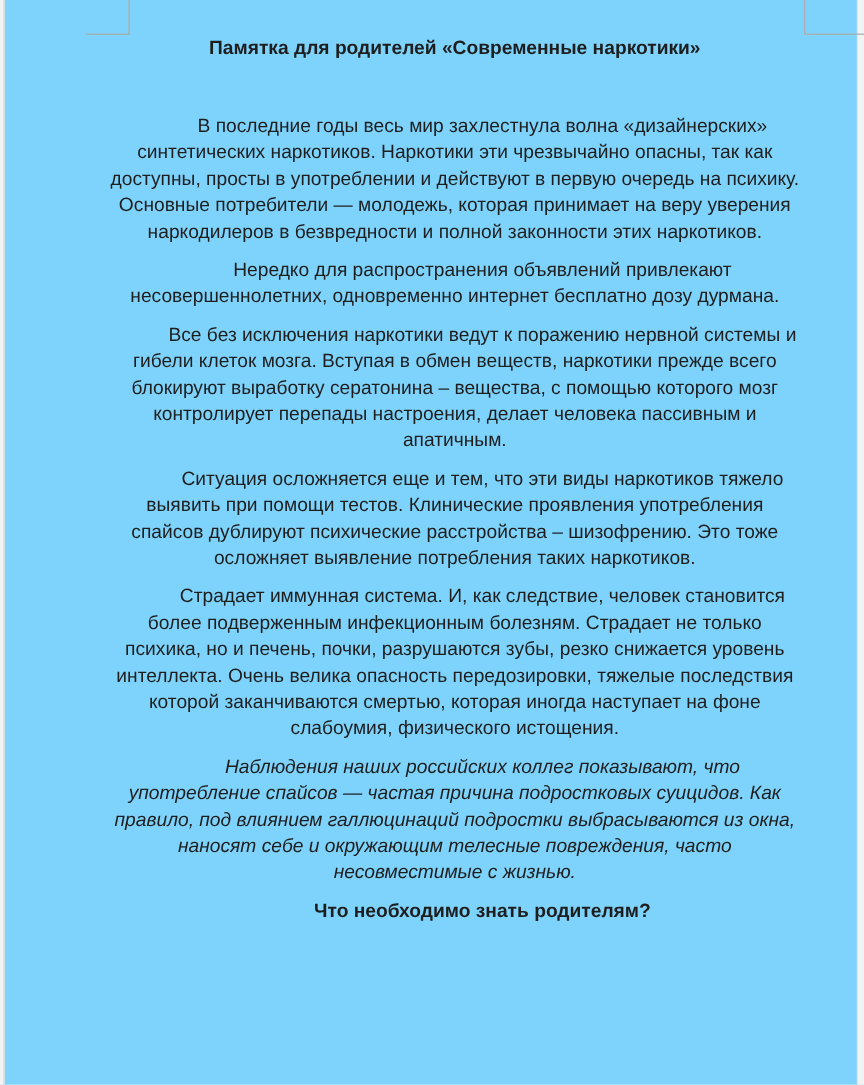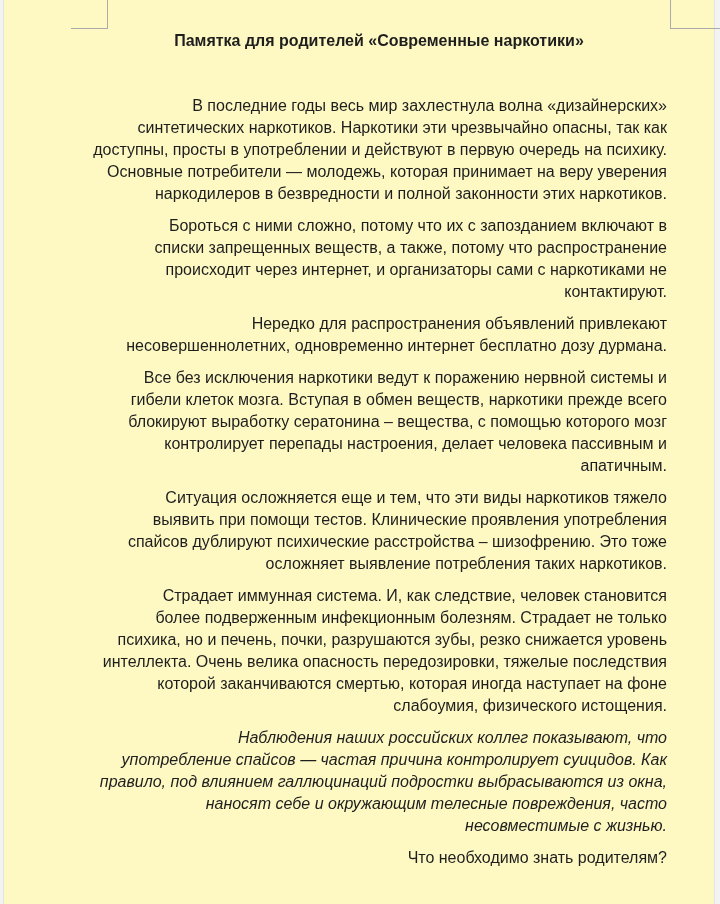--- a/index.html
+++ b/index.html
@@ -14,21 +14,21 @@
     font-family: "Liberation Sans", "DejaVu Sans", sans-serif;
     overflow: hidden;
   }
   .page {
     position: absolute;
     left: 3px;
     top: 0;
     width: 712px;
     height: 904px;
     box-sizing: border-box;
-    background: #fef9c3;
+    background: #7dd3fc;
     border-left: 1px solid #e4e4e4;
     border-right: 1px solid #e4e4e4;
   }
   
   .crop-tl {
     position: absolute;
     left: 67px;
     top: 0;
     width: 36px;
     height: 28px;
@@ -56,44 +56,43 @@
     font-weight: 700;
     line-height: 22px;
     text-align: center;
     margin: 0 0 43px 0;
   }
   .para {
     font-size: 16px;
     line-height: 22px;
     margin: 0 0 10px 0;
     text-indent: 46px;
-    text-align: right;
+    text-align: center;
   }
   .para.italic { font-style: italic; }
-  .para.bold { font-weight: 400; margin-bottom: 16px; }
+  .para.bold { font-weight: 700; margin-bottom: 16px; }
 </style>
 </head>
 <body>
 
 <div class="page">
   <div class="crop-tl"></div>
   <div class="crop-tr"></div>
 
   <div class="doc-content">
     <h1 class="doc-title">Памятка для родителей «Современные наркотики»</h1>
 
     <p class="para">В последние годы весь мир захлестнула волна «дизайнерских» синтетических наркотиков. Наркотики эти чрезвычайно опасны, так как доступны, просты в употреблении и действуют в первую очередь на психику. Основные потребители — молодежь, которая принимает на веру уверения наркодилеров в безвредности и полной законности этих наркотиков.</p>
 
-    <p class="para">Бороться с ними сложно, потому что их с запозданием включают в списки запрещенных веществ, а также, потому что распространение происходит через интернет, и организаторы сами с наркотиками не контактируют.</p>
 
     <p class="para">Нередко для распространения объявлений привлекают несовершеннолетних, одновременно интернет бесплатно дозу дурмана.</p>
 
     <p class="para">Все без исключения наркотики ведут к поражению нервной системы и гибели клеток мозга. Вступая в обмен веществ, наркотики прежде всего блокируют выработку сератонина – вещества, с помощью которого мозг контролирует перепады настроения, делает человека пассивным и апатичным.</p>
 
     <p class="para">Ситуация осложняется еще и тем, что эти виды наркотиков тяжело выявить при помощи тестов. Клинические проявления употребления спайсов дублируют психические расстройства – шизофрению. Это тоже осложняет выявление потребления таких наркотиков.</p>
 
     <p class="para">Страдает иммунная система. И, как следствие, человек становится более подверженным инфекционным болезням. Страдает не только психика, но и печень, почки, разрушаются зубы, резко снижается уровень интеллекта. Очень велика опасность передозировки, тяжелые последствия которой заканчиваются смертью, которая иногда наступает на фоне слабоумия, физического истощения.</p>
 
-    <p class="para italic">Наблюдения наших российских коллег показывают, что употребление спайсов — частая причина контролирует суицидов. Как правило, под влиянием галлюцинаций подростки выбрасываются из окна, наносят себе и окружающим телесные повреждения, часто несовместимые с жизнью.</p>
+    <p class="para italic">Наблюдения наших российских коллег показывают, что употребление спайсов — частая причина подростковых суицидов. Как правило, под влиянием галлюцинаций подростки выбрасываются из окна, наносят себе и окружающим телесные повреждения, часто несовместимые с жизнью.</p>
 
     <p class="para bold">Что необходимо знать родителям?</p>
   </div>
 </div>
 
 </body></html>

